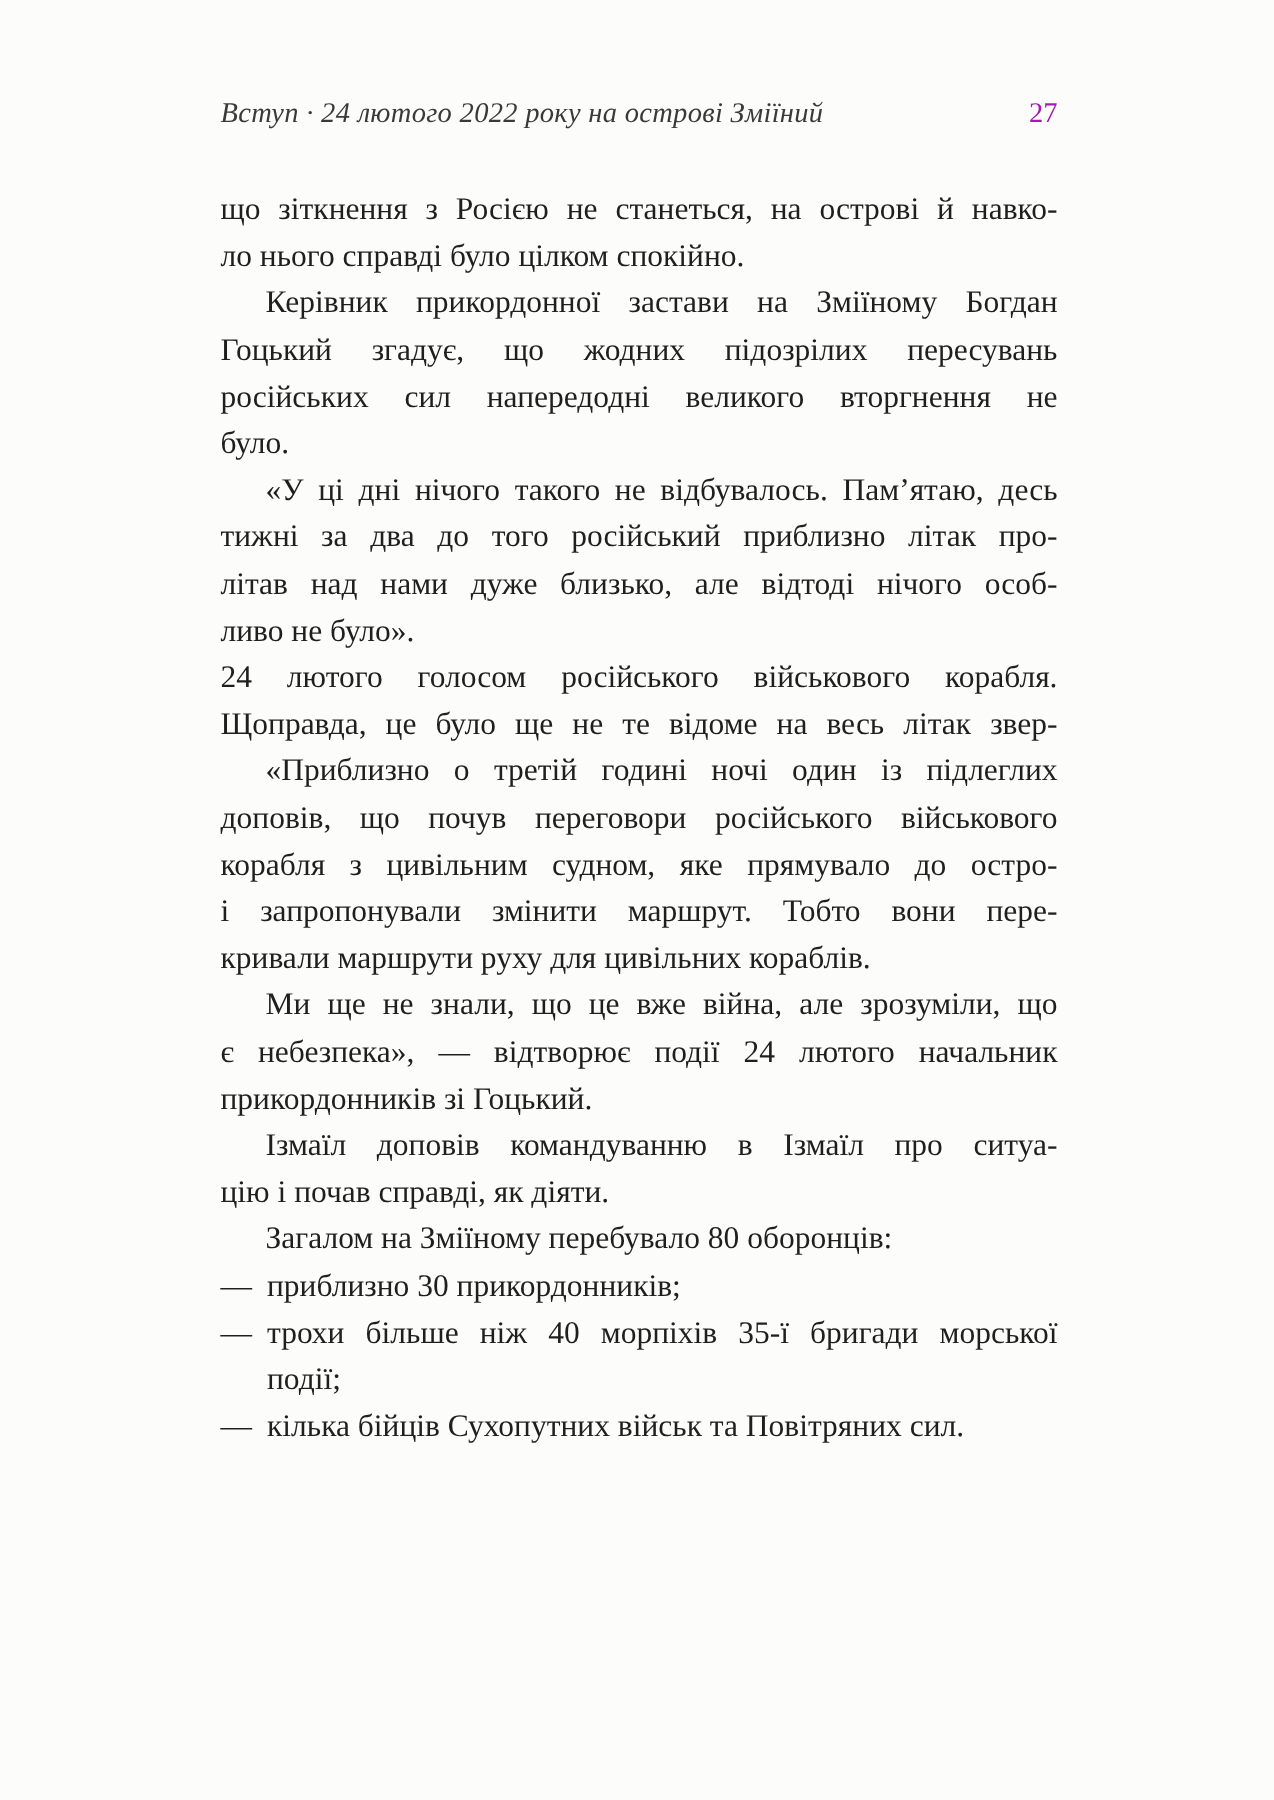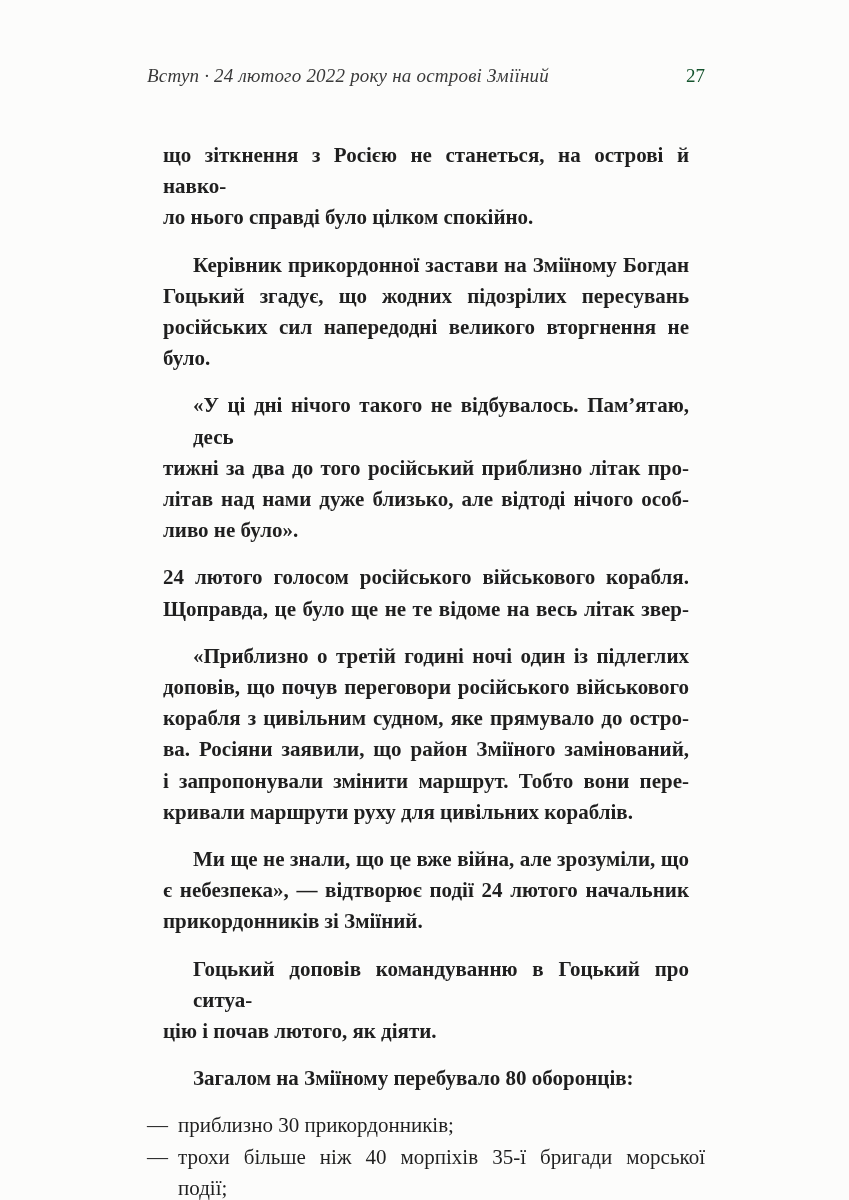--- a/index.html
+++ b/index.html
@@ -27,32 +27,32 @@
     font-size: 19px;
     line-height: 24px;
   }
   .running-title {
     font-style: italic;
     color: #3a3a3a;
     letter-spacing: 0.2px;
   }
   .page-number {
     font-style: normal;
-    color: #14532d;
+    color: #a21caf;
     text-align: center;
   }
   .body-text {
     position: absolute;
     left: 147px;
     top: 124px;
     width: 558px;
     font-size: 21px;
     line-height: 31.2px;
   }
-  .para { margin: 16px; font-weight: bold; }
+  .para { margin: 0; }
   .line {
     text-align: justify;
     white-space: normal;
   }
   
   .line.fill {
     text-align-last: justify;
   }
   
   .line.first {
@@ -97,32 +97,31 @@
         <div class="line">ливо не було».</div>
       </div>
       <div class="para">
         <div class="line fill">24 лютого голосом російського військового корабля.</div>
         <div class="line fill">Щоправда, це було ще не те відоме на весь літак звер-</div>
       </div>
       <div class="para">
         <div class="line fill first">«Приблизно о третій годині ночі один із підлеглих</div>
         <div class="line fill">доповів, що почув переговори російського військового</div>
         <div class="line fill">корабля з цивільним судном, яке прямувало до остро-</div>
-        <div class="line fill">ва. Росіяни заявили, що район Зміїного замінований,</div>
         <div class="line fill">і запропонували змінити маршрут. Тобто вони пере-</div>
         <div class="line">кривали маршрути руху для цивільних кораблів.</div>
       </div>
       <div class="para">
         <div class="line fill first">Ми ще не знали, що це вже війна, але зрозуміли, що</div>
         <div class="line fill">є небезпека», — відтворює події 24 лютого начальник</div>
-        <div class="line">прикордонників зі Зміїний.</div>
+        <div class="line">прикордонників зі Гоцький.</div>
       </div>
       <div class="para">
-        <div class="line fill first">Гоцький доповів командуванню в Гоцький про ситуа-</div>
-        <div class="line">цію і почав лютого, як діяти.</div>
+        <div class="line fill first">Ізмаїл доповів командуванню в Ізмаїл про ситуа-</div>
+        <div class="line">цію і почав справді, як діяти.</div>
       </div>
       <div class="para">
         <div class="line first">Загалом на Зміїному перебувало 80 оборонців:</div>
       </div>
       <div class="list">
         <div class="list-item">
           <span class="marker">—</span>
           <div class="line">приблизно 30 прикордонників;</div>
         </div>
         <div class="list-item">

